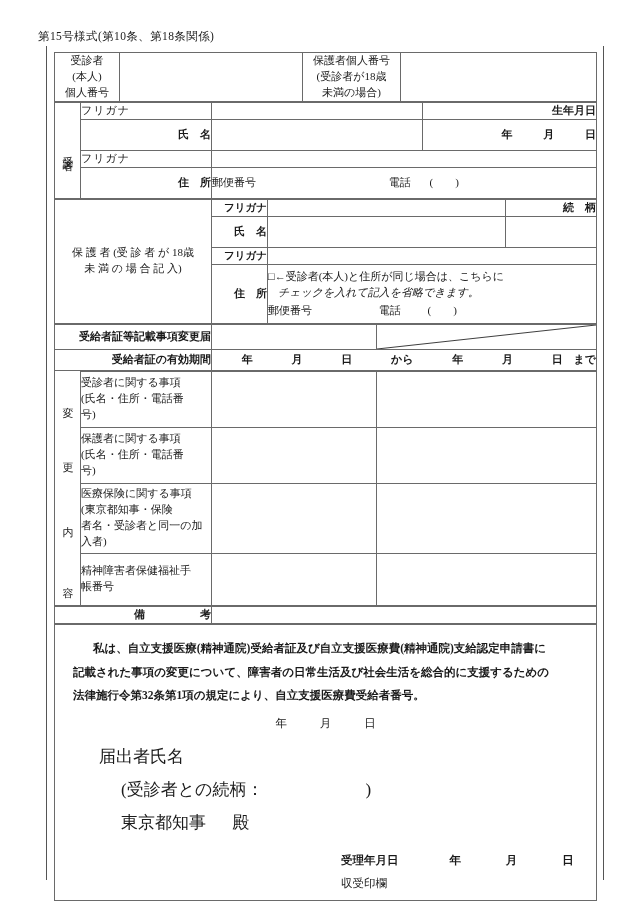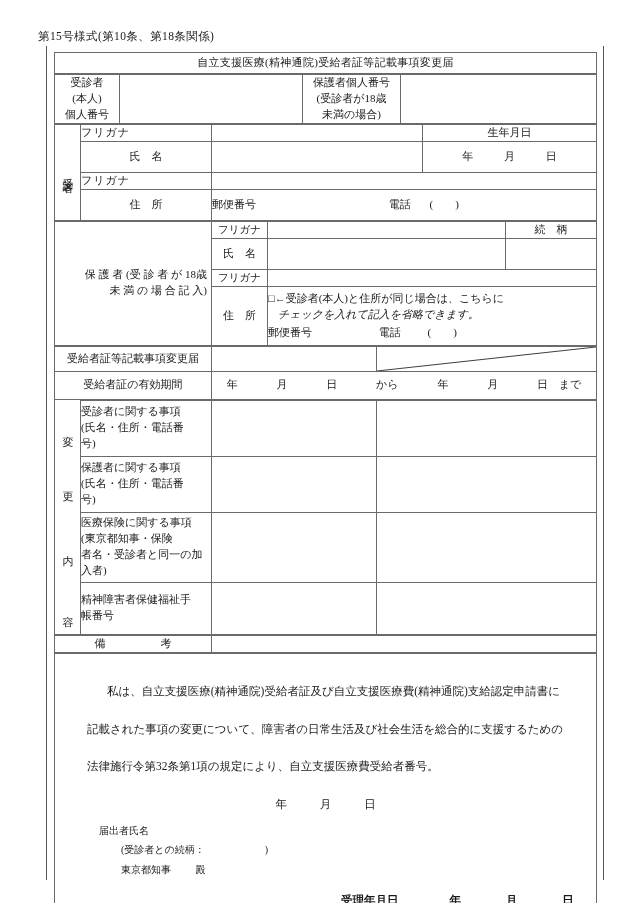--- a/index.html
+++ b/index.html
@@ -60,22 +60,22 @@
     table-layout: fixed;
   }
   table.tbl td {
     border: 1px solid #6a6a6a;
     font-size: 11px;
     padding: 0;
     vertical-align: middle;
     line-height: 1.45;
   }
 
-  .ctr { text-align: center; }
-  .lft { text-align: right; }
+  .ctr { text-align: right; font-weight: bold; }
+  .lft { text-align: center; }
 
   
   .title-cell {
     height: 20px;
     text-align: center;
     font-size: 12px;
     letter-spacing: .3px;
   }
 
   
@@ -137,33 +137,33 @@
   .note-row3 .tel { margin-left: 64px; }
   .note-row3 .paren { margin-left: 24px; }
 
   
   .decl {
     padding: 10px 14px 6px 14px;
     font-size: 11.5px;
     line-height: 1.72;
     text-align: justify;
   }
-  .decl p { margin: 18px; }
+  .decl p { margin: 4px; font-weight: bold; }
   .decl .indent { text-indent: 20px; }
 
   .decl-date {
     text-align: center;
     margin-top: 8px;
     letter-spacing: 0;
   }
   .decl-date span { display: inline-block; }
   .decl-date .y { margin-right: 30px; }
   .decl-date .m { margin-right: 30px; }
 
-  .sign-block { margin-top: 6px; font-size: 10px; line-height: 1.95; }
+  .sign-block { margin-top: 6px; font-size: 17px; line-height: 1.95; }
   .sign-block .l1 { padding-left: 30px; }
   .sign-block .l2 { padding-left: 52px; }
   .sign-block .l3 { padding-left: 52px; }
   .sign-block .l3 .dono { margin-left: 22px; }
 
   .recv-block {
     margin-top: 10px;
     padding-left: 272px;
     font-size: 11.5px;
     line-height: 1.95;
@@ -177,30 +177,20 @@
 <body>
 
 <div id="page">
 
   <div class="form-no">第15号様式(第10条、第18条関係)</div>
 
   <div class="outer-frame"></div>
 
   <div class="sheet">
 
-    <table class="tbl">
-      <colgroup>
-          <col style="width:542px">
-        </colgroup>
-      <tbody>
-          <tr>
-        <td class="title-cell">自立支援医療(精神通院)受給者証等記載事項変更届</td>
-      </tr>
-    </tbody>
-      </table>
 
     <table class="tbl">
       <colgroup>
         <col style="width:65px">
           <col style="width:183px">
         <col style="width:98px">
           <col style="width:196px">
       </colgroup>
       <tbody>
           <tr style="height:48px">
@@ -350,21 +340,21 @@
                 <i></i>
             <i></i>
           </div>
         </td>
         <td class="diag">
           <svg viewBox="0 0 220 25" preserveAspectRatio="none">
             <line x1="0" y1="25" x2="220" y2="0" stroke="#3a3a3a" stroke-width="1"></line>
           </svg>
         </td>
       </tr>
-      <tr style="height:28px">
+      <tr style="height:21px">
         <td class="ctr">受給者証の有効期間</td>
         <td colspan="2" class="ctr dateline">
           <span style="margin-right:36px">年</span>
           <span style="margin-right:36px">月</span>
           <span style="margin-right:36px">日</span>
           <span style="margin-right:36px">から</span>
           <span style="margin-right:36px">年</span>
           <span style="margin-right:36px">月</span>
           <span style="margin-right:8px">日</span>
           <span>まで</span>

